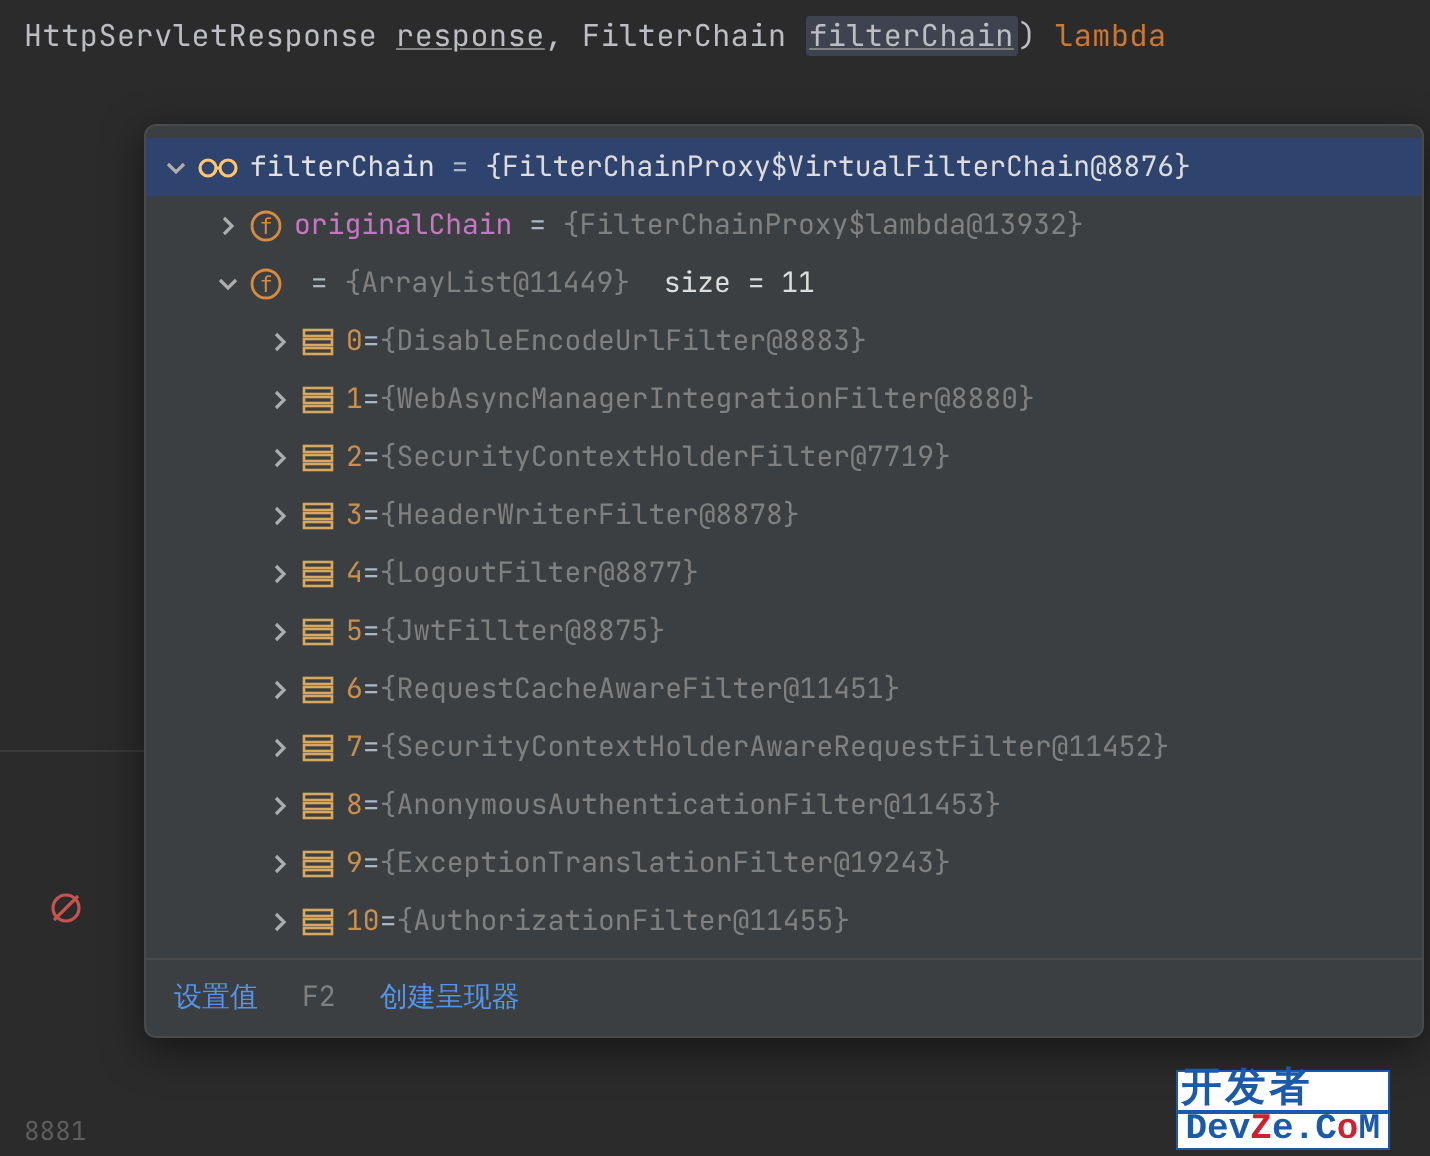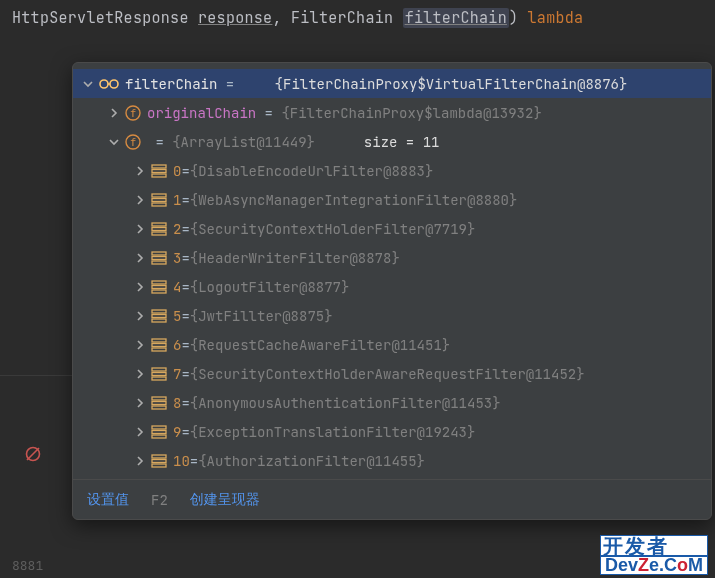--- a/index.html
+++ b/index.html
@@ -97,37 +97,37 @@
   .icon {
     display: inline-flex;
     align-items: center;
     justify-content: center;
     margin-right: 6px;
   }
   .icon svg { display:block; }
   .var-name { color: #c875c4; }
   .op { color: #a9b7c6; }
   .val-dim { color: #808080; }
-  .val-white { color: #dcdcdc; margin-left: 32px; }
+  .val-white { color: #dcdcdc; }
   .idx { color: #ca8f4c; }
   .footer {
     display: flex;
-    align-items: center;
+    align-items: flex-start;
     padding: 10px 14px 10px 14px;
     gap: 22px;
     border-top: 1px solid #4a4a4a;
     font-size: 14px;
   }
   .footer-action { color: #5394ec; }
   .footer-key { color: #808080; }
   .watermark {
     position: absolute;
-    right: 8px;
+    right: 21px;
     bottom: 4px;
-    font-family: Liberation Sans, sans-serif;
+    font-family: Liberation Mono, monospace;
     text-align: left;
     line-height: 1;
     pointer-events: none;
   }
   .wm-top {
     font-size: 20px;
     font-weight: bold;
     letter-spacing: 2px;
     background: #fff;
     color: #1a5aa8;

